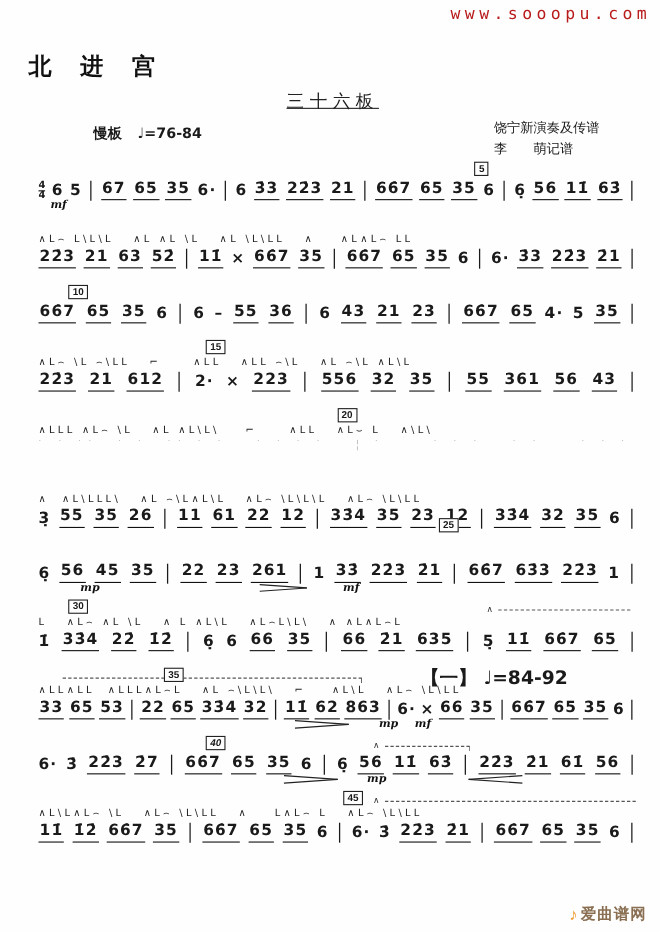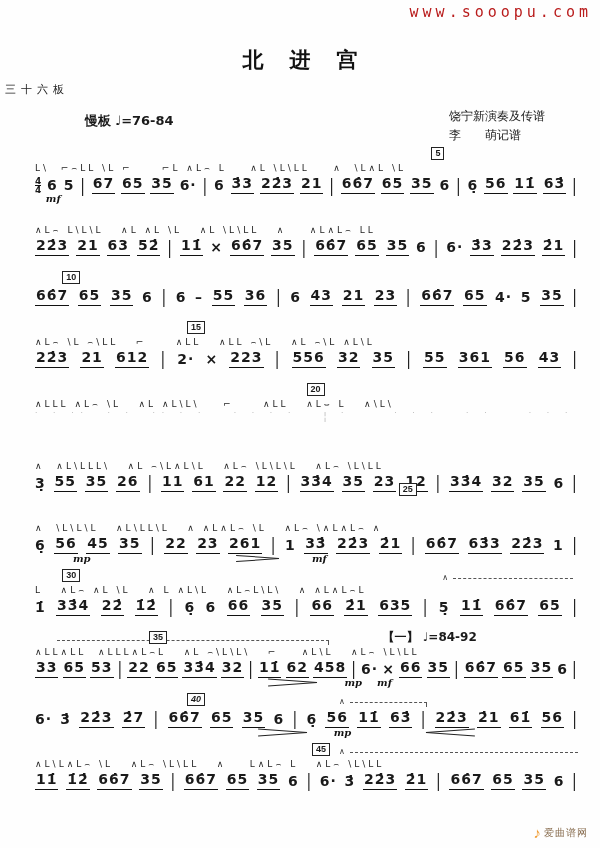--- a/index.html
+++ b/index.html
@@ -7,38 +7,38 @@
     width:600px;height:848px;position:relative;overflow:hidden;
     background:#fefefe;color:#1a1a1a;
     font-family:"Liberation Sans",sans-serif;
   }
   .watermark{
     position:absolute;top:3px;right:8px;
     font-family:"DejaVu Sans Mono",monospace;
     font-size:15px;letter-spacing:4px;color:#b91c1c;
   }
   .title{
-    position:absolute;top:46px;left:0;width:100%;text-align:center;
+    position:absolute;top:46px;left:0;width:100%;
     font-size:21px;font-weight:bold;letter-spacing:26px;text-indent:26px;color:#111;
   }
   .subtitle{
-    position:absolute;top:82px;left:0;width:100%;
-    font-size:11px;letter-spacing:5px;text-indent:5px;color:#222;
+    position:absolute;top:82px;left:0;width:100%;text-align:center;
+    font-size:16px;letter-spacing:5px;text-indent:5px;color:#222;text-decoration:underline;
   }
   .tempo{position:absolute;top:112px;left:85px;font-size:13px;font-weight:bold;}
-  .tempo .mark{margin-left:4px;font-family:"DejaVu Sans",sans-serif;}
+  .tempo .mark{margin-left:14px;font-family:"DejaVu Sans",sans-serif;}
   .credits{position:absolute;top:107px;right:55px;font-size:12px;line-height:1.6;color:#1a1a1a;}
   .music{position:absolute;top:148px;left:35px;width:543px;}
   .system{position:relative;margin-bottom:6px;}
   .annot{position:relative;height:14px;}
   .badge{
     position:absolute;top:-1px;border:1px solid #222;background:#fefefe;
     font-size:9px;font-weight:bold;line-height:11px;padding:0 3px;z-index:2;
   }
-  .seclabel{position:absolute;top:-3px;font-size:12px;font-weight:bold;white-space:nowrap;font-family:"DejaVu Sans",sans-serif;}
+  .seclabel{position:absolute;top:-3px;font-size:17px;font-weight:bold;white-space:nowrap;font-family:"DejaVu Sans",sans-serif;}
   .ovl{position:absolute;top:8px;height:4px;border-top:1px dashed #555;}
   .ovl.hook{border-right:1px solid #555;}
   .ovl-prefix{position:absolute;top:3px;font-size:8px;color:#333;}
   .orn{
     height:12px;line-height:12px;overflow:hidden;white-space:pre;
     font-family:"DejaVu Sans",sans-serif;font-size:9px;letter-spacing:3px;color:#1c1c1c;
   }
   .notes{
     display:flex;justify-content:space-between;align-items:flex-end;
     height:20px;line-height:18px;
@@ -56,21 +56,21 @@
     font-family:"DejaVu Serif",serif;font-style:italic;font-weight:bold;font-size:10px;color:#111;text-align:center;
   }
   .hairpin{position:absolute;top:1px;height:6px;}
   .hairpin::before,.hairpin::after{content:"";position:absolute;left:0;right:0;top:50%;border-top:1px solid #222;}
   .decresc::before{transform-origin:right center;transform:rotate(4deg);}
   .decresc::after{transform-origin:right center;transform:rotate(-4deg);}
   .cresc::before{transform-origin:left center;transform:rotate(4deg);}
   .cresc::after{transform-origin:left center;transform:rotate(-4deg);}
   .footer{position:absolute;right:12px;bottom:8px;display:flex;align-items:center;gap:3px;}
   .footer-icon{font-size:15px;line-height:15px;}
-  .footer-text{font-size:10px;font-weight:normal;letter-spacing:1px;}
+  .footer-text{font-size:14px;font-weight:bold;letter-spacing:1px;}
 </style>
 </head>
 <body>
 
 <div class="watermark">www.sooopu.com</div>
 
 <div class="title">北进宫</div>
 <div class="subtitle">三十六板</div>
 
 <div class="tempo">
@@ -80,21 +80,20 @@
 <div class="credits">
   <div>饶宁新演奏及传谱</div>
   <div>李　　萌记谱</div>
 </div>
 
 <div class="music">
     <div class="system">
       <div class="annot">
         <div class="badge" style="left: 73%;">5</div>
       </div>
-      <div class="orn">L\  ⌐⌢LL \L ⌐     ⌐L ∧L⌢ L    ∧L \L\LL    ∧  \L∧L \L</div>
       <div class="notes">
         <span class="timesig">
           <span class="tsn">4</span>
           <span class="tsd">4</span>
         </span>
         <span class="tk">6</span>
         <span class="tk">5</span>
         <span class="tk bar">|</span>
         <span class="tk beam">67</span>
         <span class="tk beam">65</span>
@@ -235,21 +234,20 @@
         <span class="tk beam">33̇4</span>
         <span class="tk beam">32</span>
         <span class="tk beam">35</span>
         <span class="tk">6</span>
         <span class="tk bar">|</span>
       </div>
       <div class="dyn"></div>
     </div>
     <div class="system">
       <div class="annot"></div>
-      <div class="orn">∧  \L\L\L   ∧L\LL\L   ∧ ∧L∧L⌢ \L   ∧L⌢ \∧L∧L⌢ ∧</div>
       <div class="notes">
         <span class="tk">6̣</span>
         <span class="tk beam">56</span>
         <span class="tk beam">45</span>
         <span class="tk beam">35</span>
         <span class="tk bar">|</span>
         <span class="tk beam">22</span>
         <span class="tk beam">23</span>
         <span class="tk beam">261</span>
         <span class="tk bar">|</span>
@@ -312,21 +310,21 @@
         <span class="tk beam">65</span>
         <span class="tk beam">53</span>
         <span class="tk bar">|</span>
         <span class="tk beam">22</span>
         <span class="tk beam">65</span>
         <span class="tk beam">33̇4</span>
         <span class="tk beam">32</span>
         <span class="tk bar">|</span>
         <span class="tk beam">11̇</span>
         <span class="tk beam">62</span>
-        <span class="tk beam">458</span>
+        <span class="tk beam">863</span>
         <span class="tk bar">|</span>
         <span class="tk">6·</span>
         <span class="tk">×</span>
         <span class="tk beam">66</span>
         <span class="tk beam">35</span>
         <span class="tk bar">|</span>
         <span class="tk beam">66̇7</span>
         <span class="tk beam">65</span>
         <span class="tk beam">35</span>
         <span class="tk">6</span>

